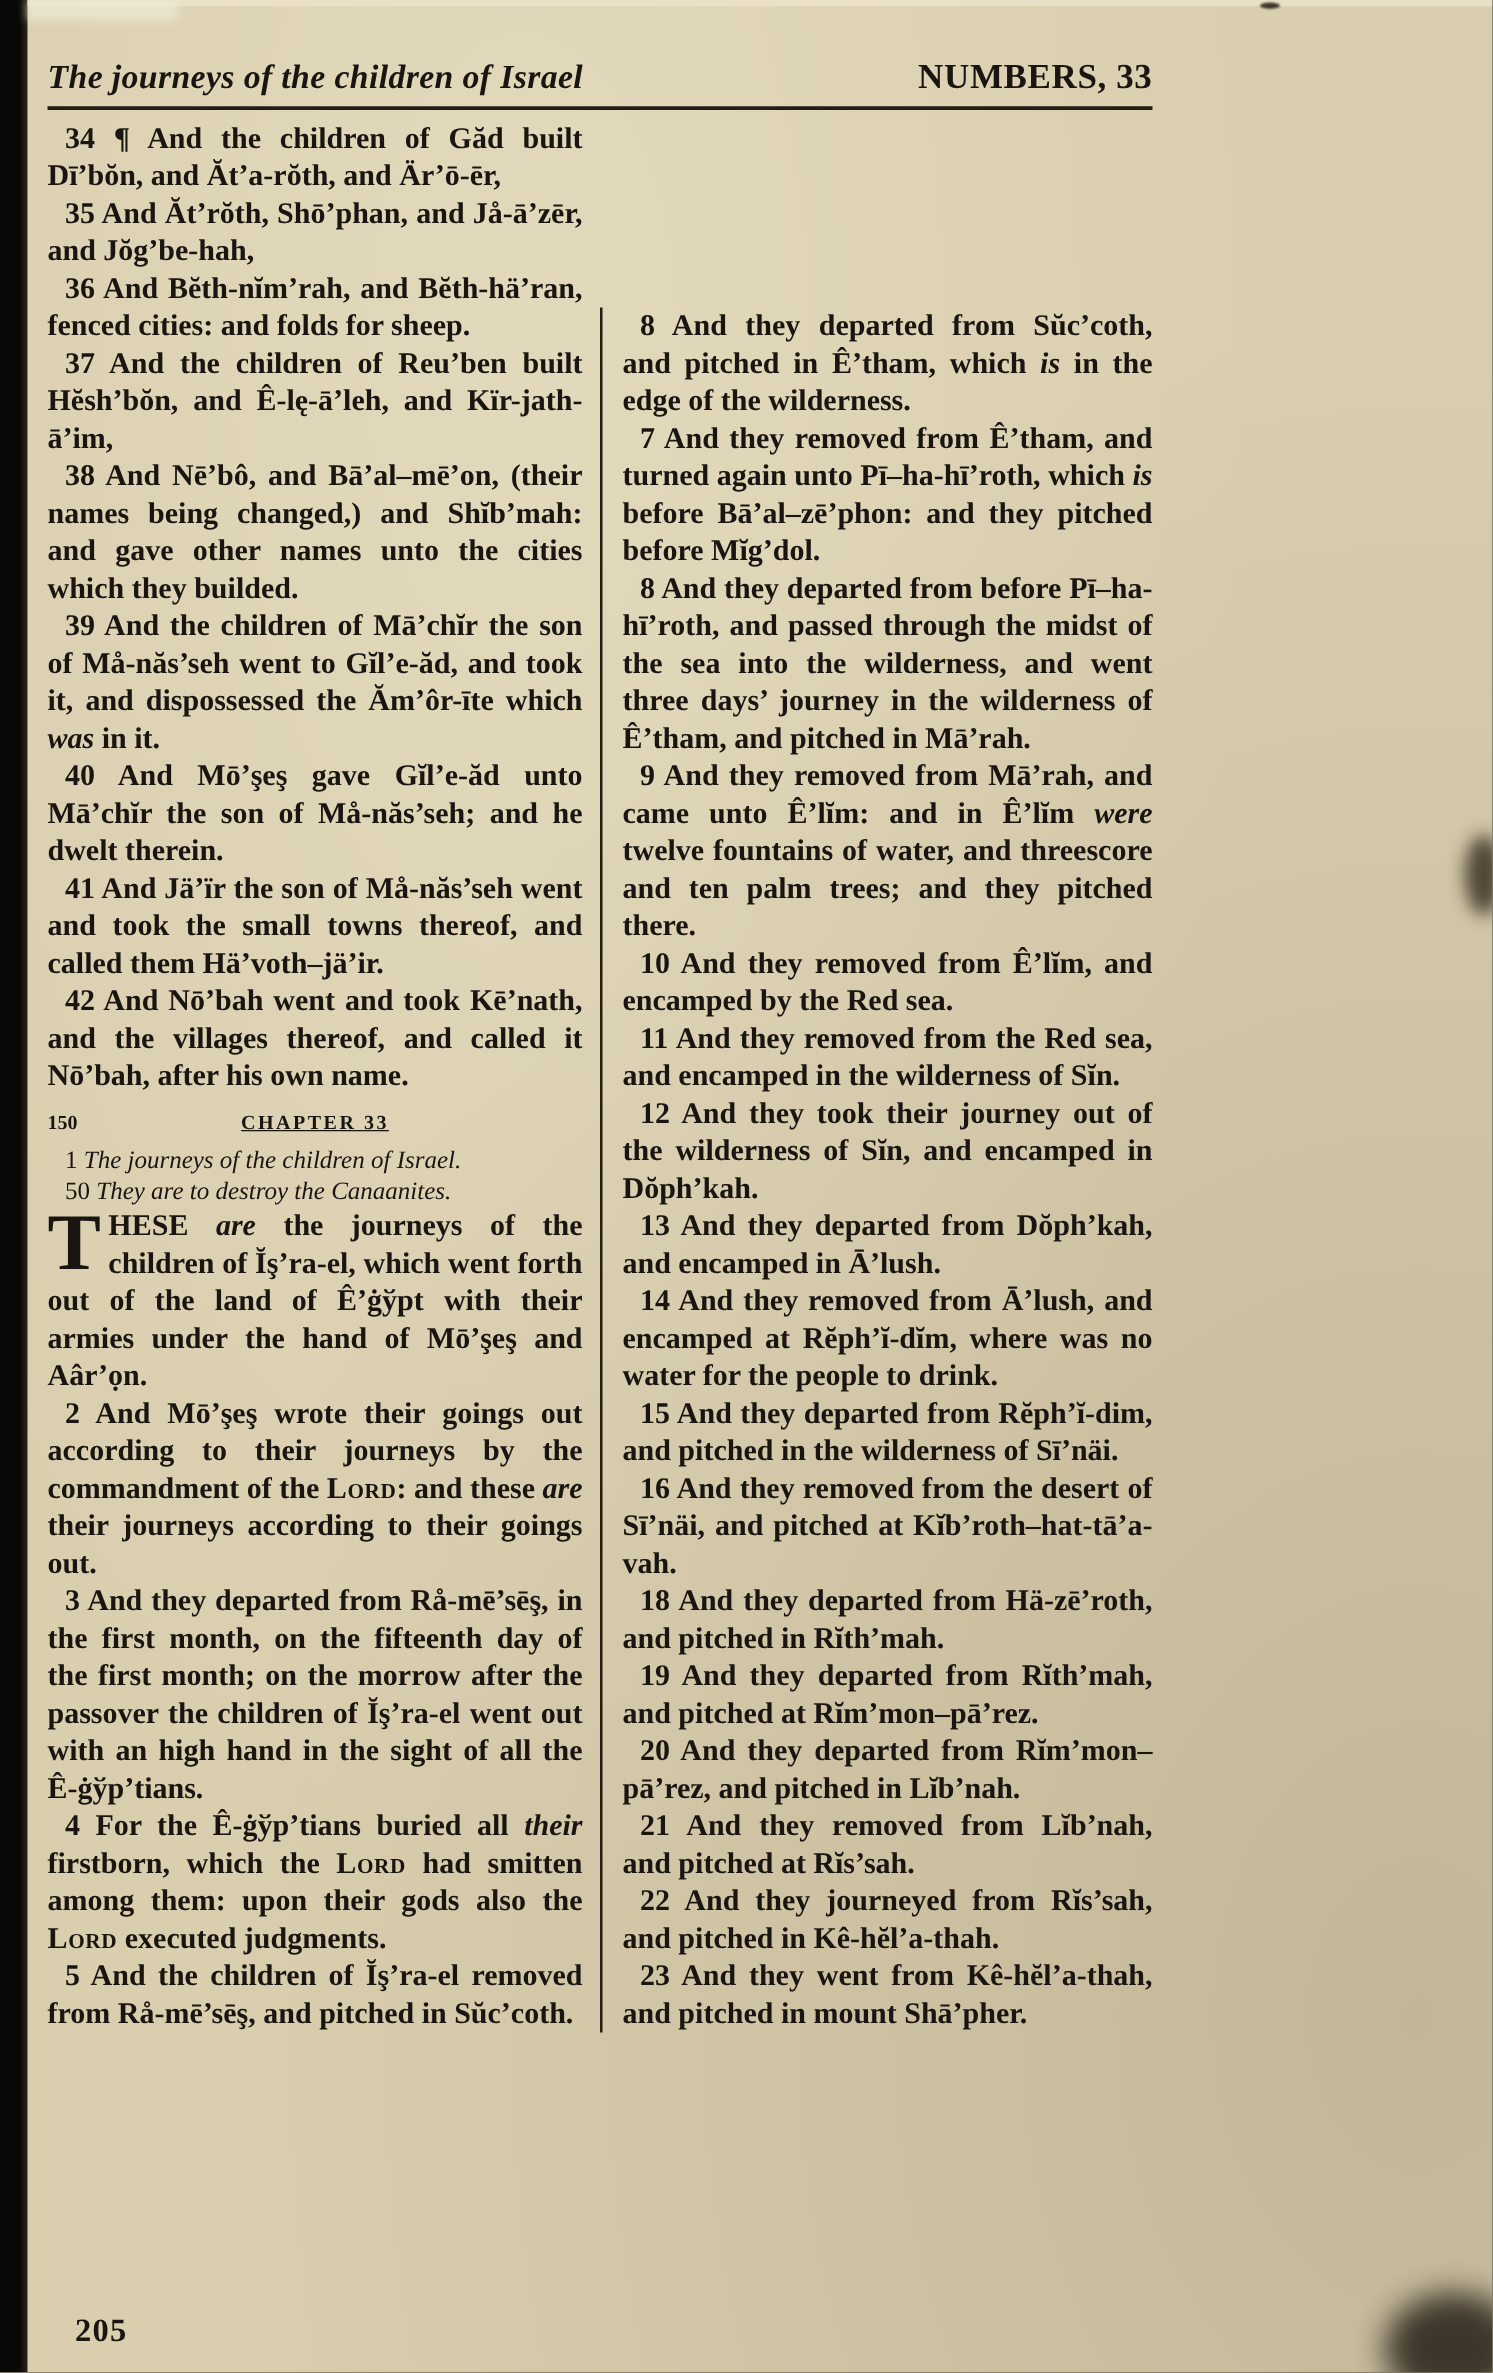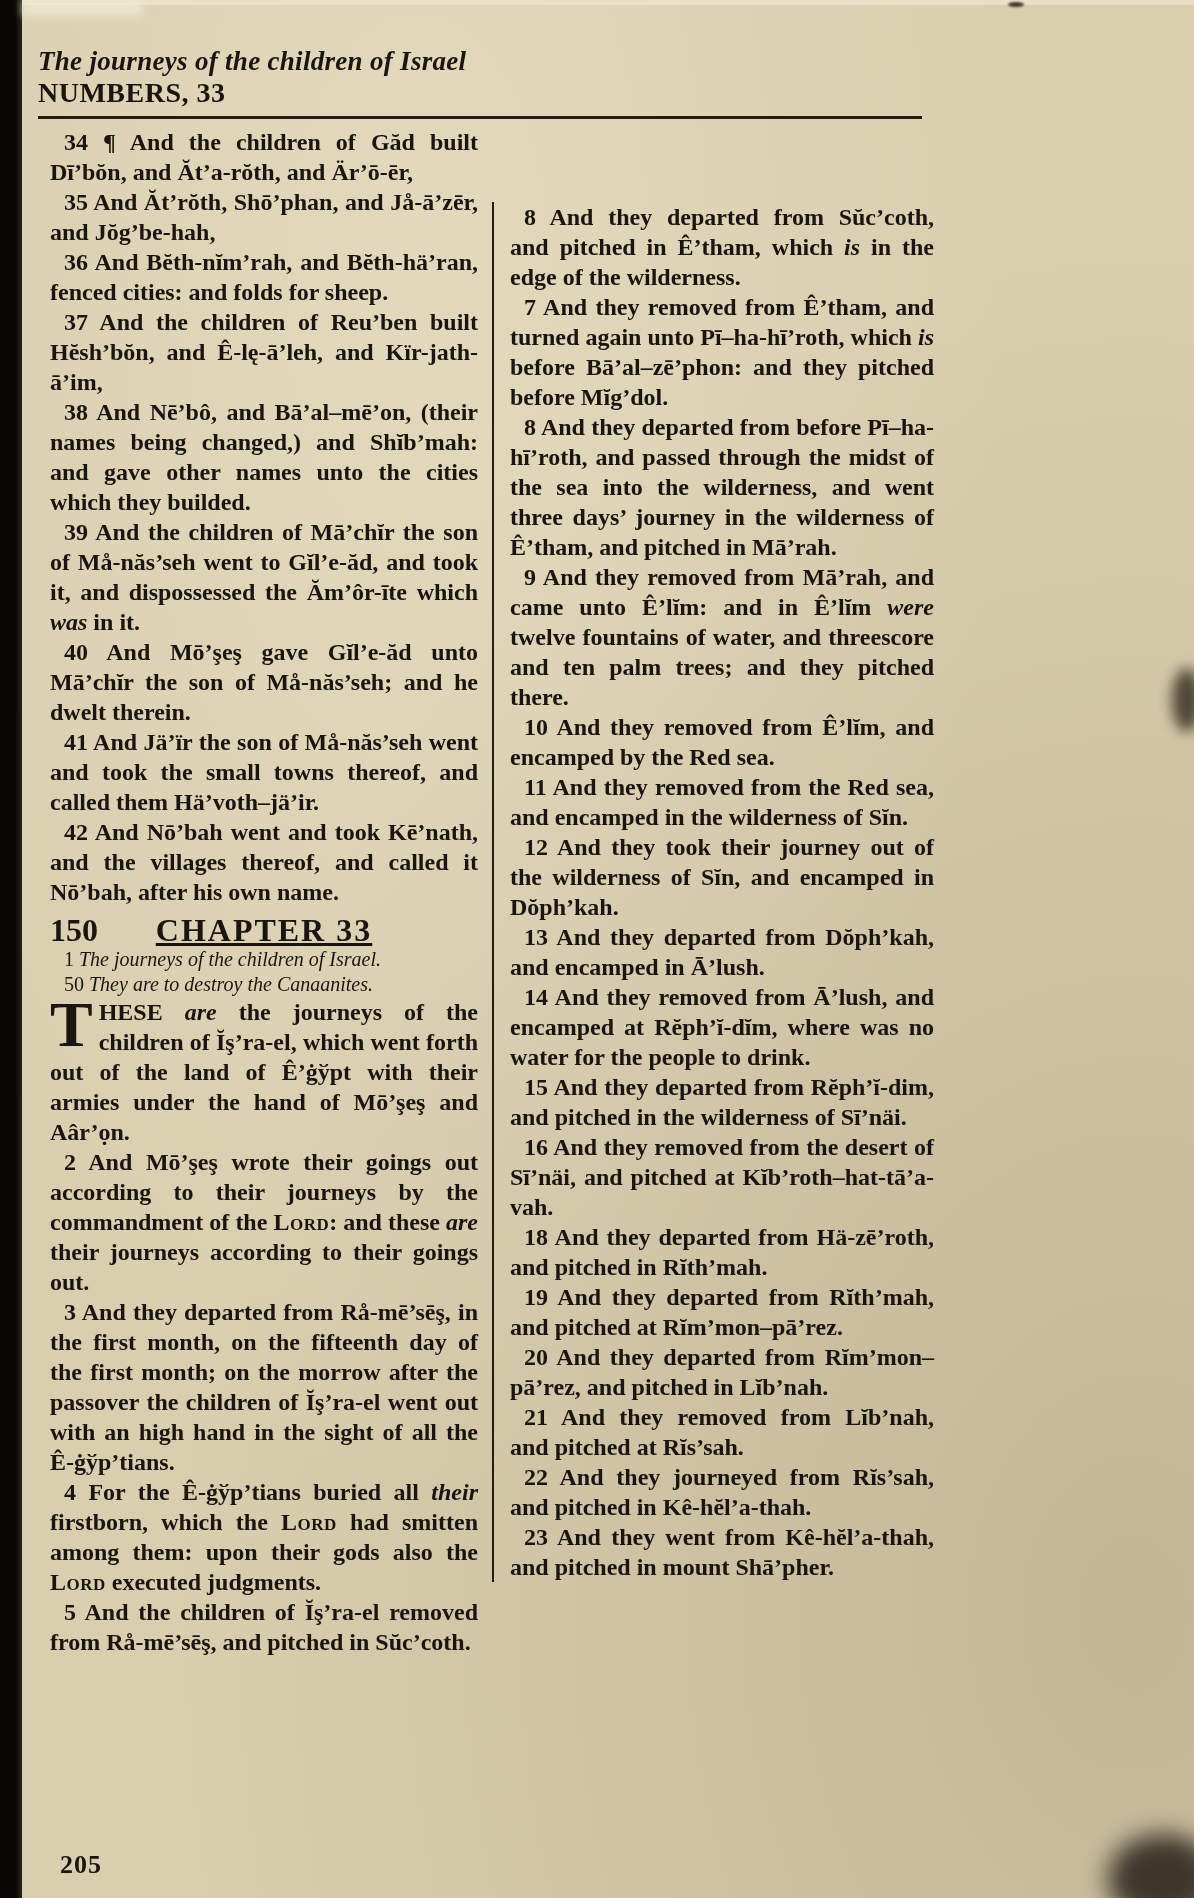--- a/index.html
+++ b/index.html
@@ -19,37 +19,37 @@
   .edge-left{position:absolute;left:0;top:0;width:22px;height:100%;
     background:linear-gradient(90deg,#090806 70%,#2a241a 100%);}
   .edge-top{position:absolute;left:22px;top:0;right:0;height:5px;background:#ece4cc;opacity:.8;}
   .corner-tl{position:absolute;left:22px;top:0;width:120px;height:16px;background:#f2ecd8;filter:blur(4px);opacity:.7;}
   .smudge-right{position:absolute;right:-8px;top:668px;width:30px;height:64px;background:#241c12;border-radius:50%;filter:blur(7px);opacity:.75;}
   .smudge-br{position:absolute;right:-24px;bottom:-26px;width:110px;height:90px;background:#1c1610;border-radius:50%;filter:blur(12px);opacity:.8;}
   .speck-tr{position:absolute;right:170px;top:2px;width:16px;height:5px;background:#141009;border-radius:50%;filter:blur(1px);opacity:.8;}
 
   .page{position:absolute;left:22px;top:0;right:0;bottom:0;padding:46px 0 0 0;color:var(--ink,#1a1511);}
 
-  .header{width:884px;margin-left:16px;display:flex;justify-content:space-between;align-items:baseline;flex-direction:column;}
+  .header{width:884px;margin-left:16px;display:flex;justify-content:space-between;align-items:baseline;}
   .running-head{font-style:italic;font-weight:700;font-size:27px;letter-spacing:.3px;}
   .book-ref{font-weight:700;font-size:28px;letter-spacing:.5px;}
   .header-rule{width:884px;margin:7px 0 0 16px;height:3px;background:var(--rule,#241d14);}
 
-  .columns{width:884px;margin:8px 0 0 28px;display:flex;align-items:center;}
+  .columns{width:884px;margin:8px 0 0 16px;display:flex;align-items:flex-end;}
   .col{width:442px;box-sizing:border-box;font-size:24px;line-height:30px;font-weight:700;text-align:justify;}
   .col-left{padding-right:14px;}
   .col-right{border-left:2px solid var(--rule,#241d14);padding-left:16px;}
 
   .verse{margin:0;text-indent:14px;}
   .verse.dc-par{text-indent:0;}
   .it{font-style:italic;}
   .sc{font-variant:small-caps;letter-spacing:.5px;}
   .dropcap{float:left;font-size:64px;line-height:50px;padding:3px 6px 0 0;font-weight:700;}
 
-  .chapter-head{position:relative;text-align:center;margin:8px 0 2px 0;font-weight:700;font-size:32px;}
+  .chapter-head{position:relative;text-align:center;margin:8px 0 2px 0;font-weight:700;font-size:16px;}
   .chap-ref{position:absolute;left:0;top:0;}
   .chap-title{letter-spacing:2px;text-decoration:underline;}
   .summary{margin:0;font-size:20px;line-height:25px;font-weight:400;font-style:italic;text-align:left;text-indent:14px;}
   .sum-num{font-style:normal;}
 
   .page-number{position:absolute;left:38px;bottom:18px;width:884px;text-align:left;font-weight:700;font-size:26px;letter-spacing:1px;}
 </style>
 </head>
 <body>
 

